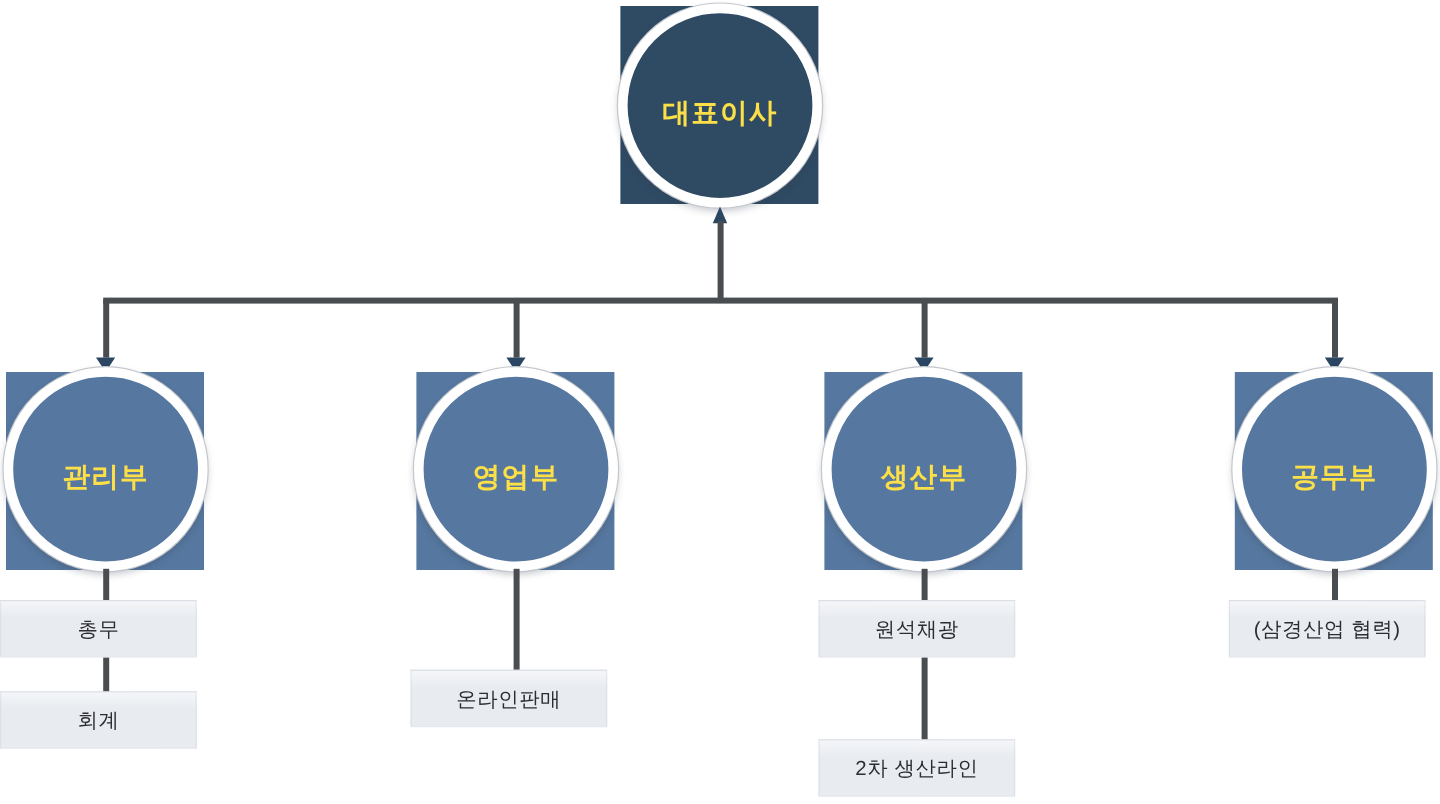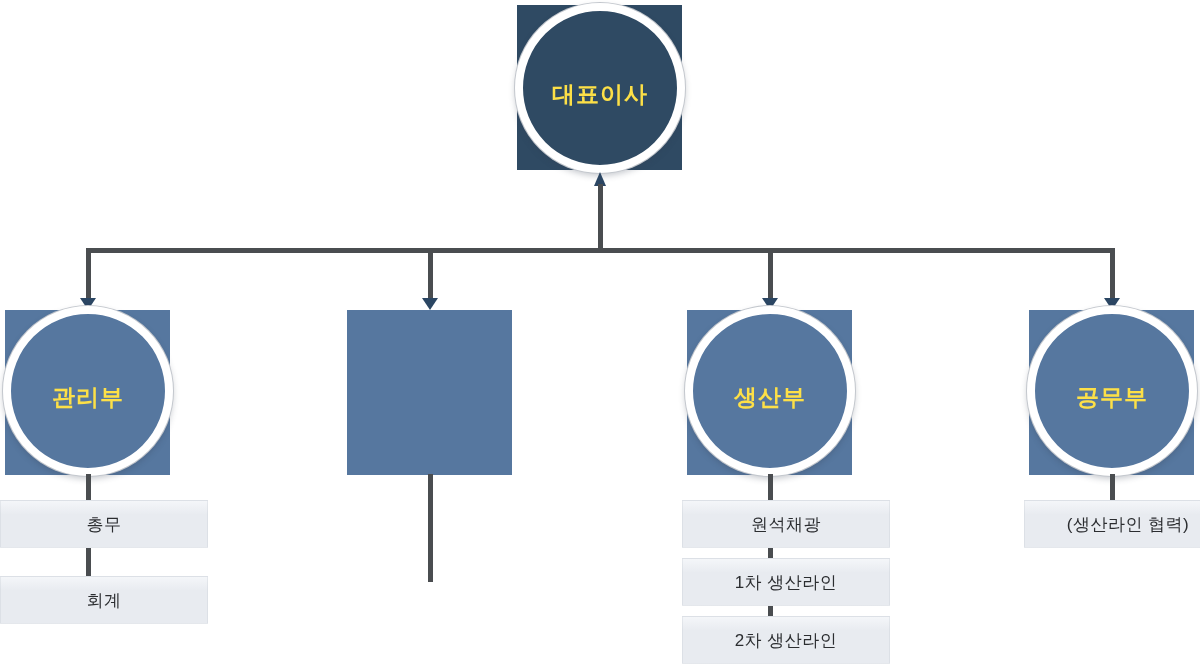--- a/index.html
+++ b/index.html
@@ -22,21 +22,21 @@
   .vline{position:absolute;width:5px;background:var(--connector,#4a4d50);}
   .bus{position:absolute;height:5px;background:var(--connector,#4a4d50);}
   .arrow-down{position:absolute;width:0;height:0;
     border-left:8px solid transparent;border-right:8px solid transparent;
     border-top:12px solid var(--arrow,#2b4663);}
   .arrow-up{position:absolute;width:0;height:0;
     border-left:6px solid transparent;border-right:6px solid transparent;
     border-bottom:14px solid var(--arrow,#2b4663);}
   .spine{position:absolute;width:5px;background:var(--connector,#4a4d50);z-index:0;}
   .cbox{
-    position:absolute;width:208px;height:48px;z-index:1;
+    position:absolute;width:164px;height:48px;z-index:1;
     display:flex;align-items:center;justify-content:center;
     background:linear-gradient(to bottom,var(--child-box-highlight,#f4f6f9),var(--child-box-bg,#e8ebf0) 30%);
     border:1px solid rgba(185,190,200,.25);box-sizing:border-box;
     font-size:17px;color:var(--child-text,#2b2d30);letter-spacing:.5px;white-space:nowrap;
   }
 </style>
 </head>
 <body>
 
 <div id="chart">
@@ -57,35 +57,38 @@
   <div class="circle dept" style="left:3px;top:306px;">
     <span class="clabel">관리부</span>
   </div>
   <div class="spine" style="left:85.5px;top:474px;height:108px;"></div>
   <div class="cbox" style="left:0px;top:500px;">총무</div>
   <div class="cbox" style="left:0px;top:558px;margin-top:18px;">회계</div>
 
   <div class="vline" style="left:427.5px;top:250px;height:48px;"></div>
   <div class="arrow-down" style="left:422px;top:298px;"></div>
   <div class="sq dept" style="left:347px;top:310px;"></div>
+  <div class="circle dept" style="left:345px;top:306px;">
+    <span class="clabel">영업부</span>
+  </div>
   <div class="spine" style="left:427.5px;top:474px;height:108px;"></div>
+  <div class="cbox" style="left:342px;top:558px;">온라인판매</div>
 
   <div class="vline" style="left:767.5px;top:250px;height:48px;"></div>
   <div class="arrow-down" style="left:762px;top:298px;"></div>
   <div class="sq dept" style="left:687px;top:310px;"></div>
   <div class="circle dept" style="left:685px;top:306px;">
     <span class="clabel">생산부</span>
   </div>
   <div class="spine" style="left:767.5px;top:474px;height:166px;"></div>
   <div class="cbox" style="left:682px;top:500px;">원석채광</div>
-  <div class="cbox" style="left:682px;top:558px;">1차 생산라인</div>
   <div class="cbox" style="left:682px;top:616px;text-align:right;">2차 생산라인</div>
 
   <div class="vline" style="left:1109.5px;top:250px;height:48px;"></div>
   <div class="arrow-down" style="left:1104px;top:298px;"></div>
   <div class="sq dept" style="left:1029px;top:310px;"></div>
   <div class="circle dept" style="left:1027px;top:306px;">
     <span class="clabel">공무부</span>
   </div>
   <div class="spine" style="left:1109.5px;top:474px;height:50px;"></div>
-  <div class="cbox" style="left:1024px;top:500px;">(생산라인 협력)</div>
+  <div class="cbox" style="left:1024px;top:500px;">(삼경산업 협력)</div>
 
 </div>
 
 </body></html>

